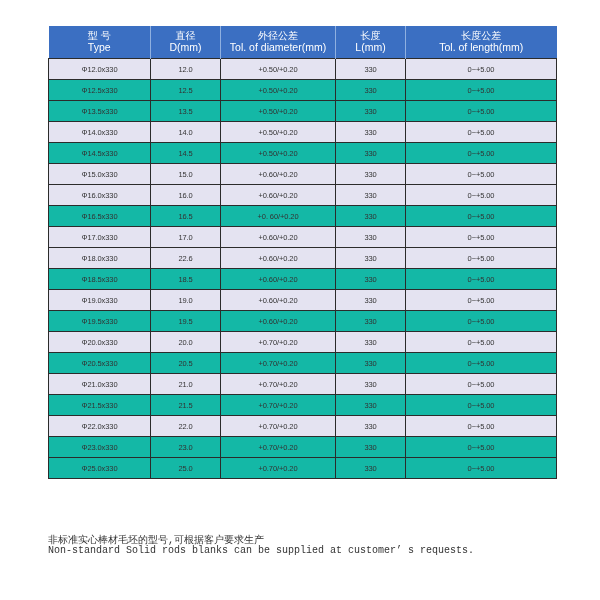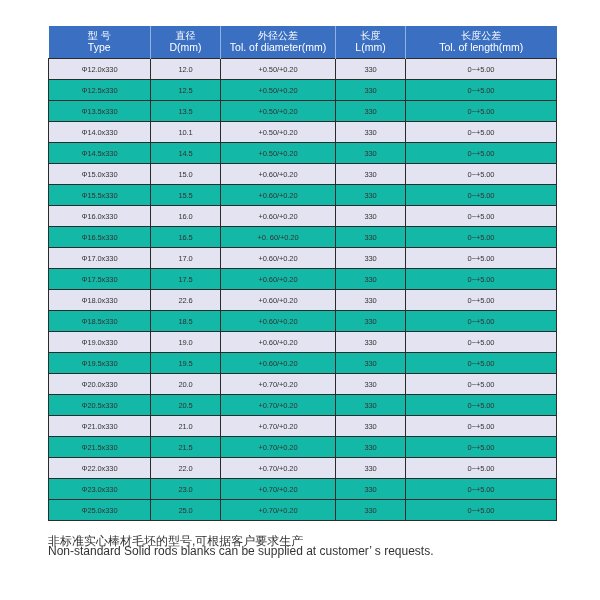--- a/index.html
+++ b/index.html
@@ -4,21 +4,21 @@
 <style>
   html, body { margin:0; padding:0; background:#ffffff; }
   body { width:600px; height:600px; position:relative; overflow:hidden; font-family:"Liberation Sans", sans-serif; }
   .tbl { position:absolute; left:48px; top:26px; width:508px; border-collapse:collapse; table-layout:fixed; }
   .tbl th { background:#3b6fc2; color:#ffffff; font-weight:normal; font-size:10.5px; line-height:12px; height:32px; padding:0; text-align:center; border-right:1px solid #8fb0e0; }
   .tbl th:last-child { border-right:none; }
   .tbl th .cn { display:block; font-size:10px; line-height:10px; }
   .tbl td { height:20px; padding:0; font-size:7.5px; color:#333; text-align:center; border:1px solid #2b2b2b; letter-spacing:-0.1px; }
   .tbl tr.shade td { background:#e4e3f1; }
   .tbl tr.plain td { background:#14b8a6; }
-  .note { position:absolute; left:48px; top:536px; font-family:Liberation Sans, sans-serif; font-size:12px; color:#333; line-height:10px; }
+  .note { position:absolute; left:48px; top:536px; font-family:Liberation Mono, monospace; font-size:10px; color:#333; line-height:10px; }
 </style>
 </head>
 <body>
 
 <table class="tbl">
   <colgroup>
     <col style="width:102px">
       <col style="width:70px">
       <col style="width:115px">
       <col style="width:70px">
@@ -50,42 +50,35 @@
       </tr>
       <tr class="plain">
         <td>Φ13.5x330</td>
         <td>13.5</td>
         <td>+0.50/+0.20</td>
         <td>330</td>
         <td>0~+5.00</td>
       </tr>
       <tr class="shade">
         <td>Φ14.0x330</td>
-        <td>10.1</td>
+        <td>14.0</td>
         <td>+0.50/+0.20</td>
         <td>330</td>
         <td>0~+5.00</td>
       </tr>
       <tr class="plain">
         <td>Φ14.5x330</td>
         <td>14.5</td>
         <td>+0.50/+0.20</td>
         <td>330</td>
         <td>0~+5.00</td>
       </tr>
       <tr class="shade">
         <td>Φ15.0x330</td>
         <td>15.0</td>
-        <td>+0.60/+0.20</td>
-        <td>330</td>
-        <td>0~+5.00</td>
-      </tr>
-      <tr class="plain">
-        <td>Φ15.5x330</td>
-        <td>15.5</td>
         <td>+0.60/+0.20</td>
         <td>330</td>
         <td>0~+5.00</td>
       </tr>
       <tr class="shade">
         <td>Φ16.0x330</td>
         <td>16.0</td>
         <td>+0.60/+0.20</td>
         <td>330</td>
         <td>0~+5.00</td>
@@ -93,27 +86,20 @@
       <tr class="plain">
         <td>Φ16.5x330</td>
         <td>16.5</td>
         <td>+0. 60/+0.20</td>
         <td>330</td>
         <td>0~+5.00</td>
       </tr>
       <tr class="shade">
         <td>Φ17.0x330</td>
         <td>17.0</td>
-        <td>+0.60/+0.20</td>
-        <td>330</td>
-        <td>0~+5.00</td>
-      </tr>
-      <tr class="plain">
-        <td>Φ17.5x330</td>
-        <td>17.5</td>
         <td>+0.60/+0.20</td>
         <td>330</td>
         <td>0~+5.00</td>
       </tr>
       <tr class="shade">
         <td>Φ18.0x330</td>
         <td>22.6</td>
         <td>+0.60/+0.20</td>
         <td>330</td>
         <td>0~+5.00</td>

